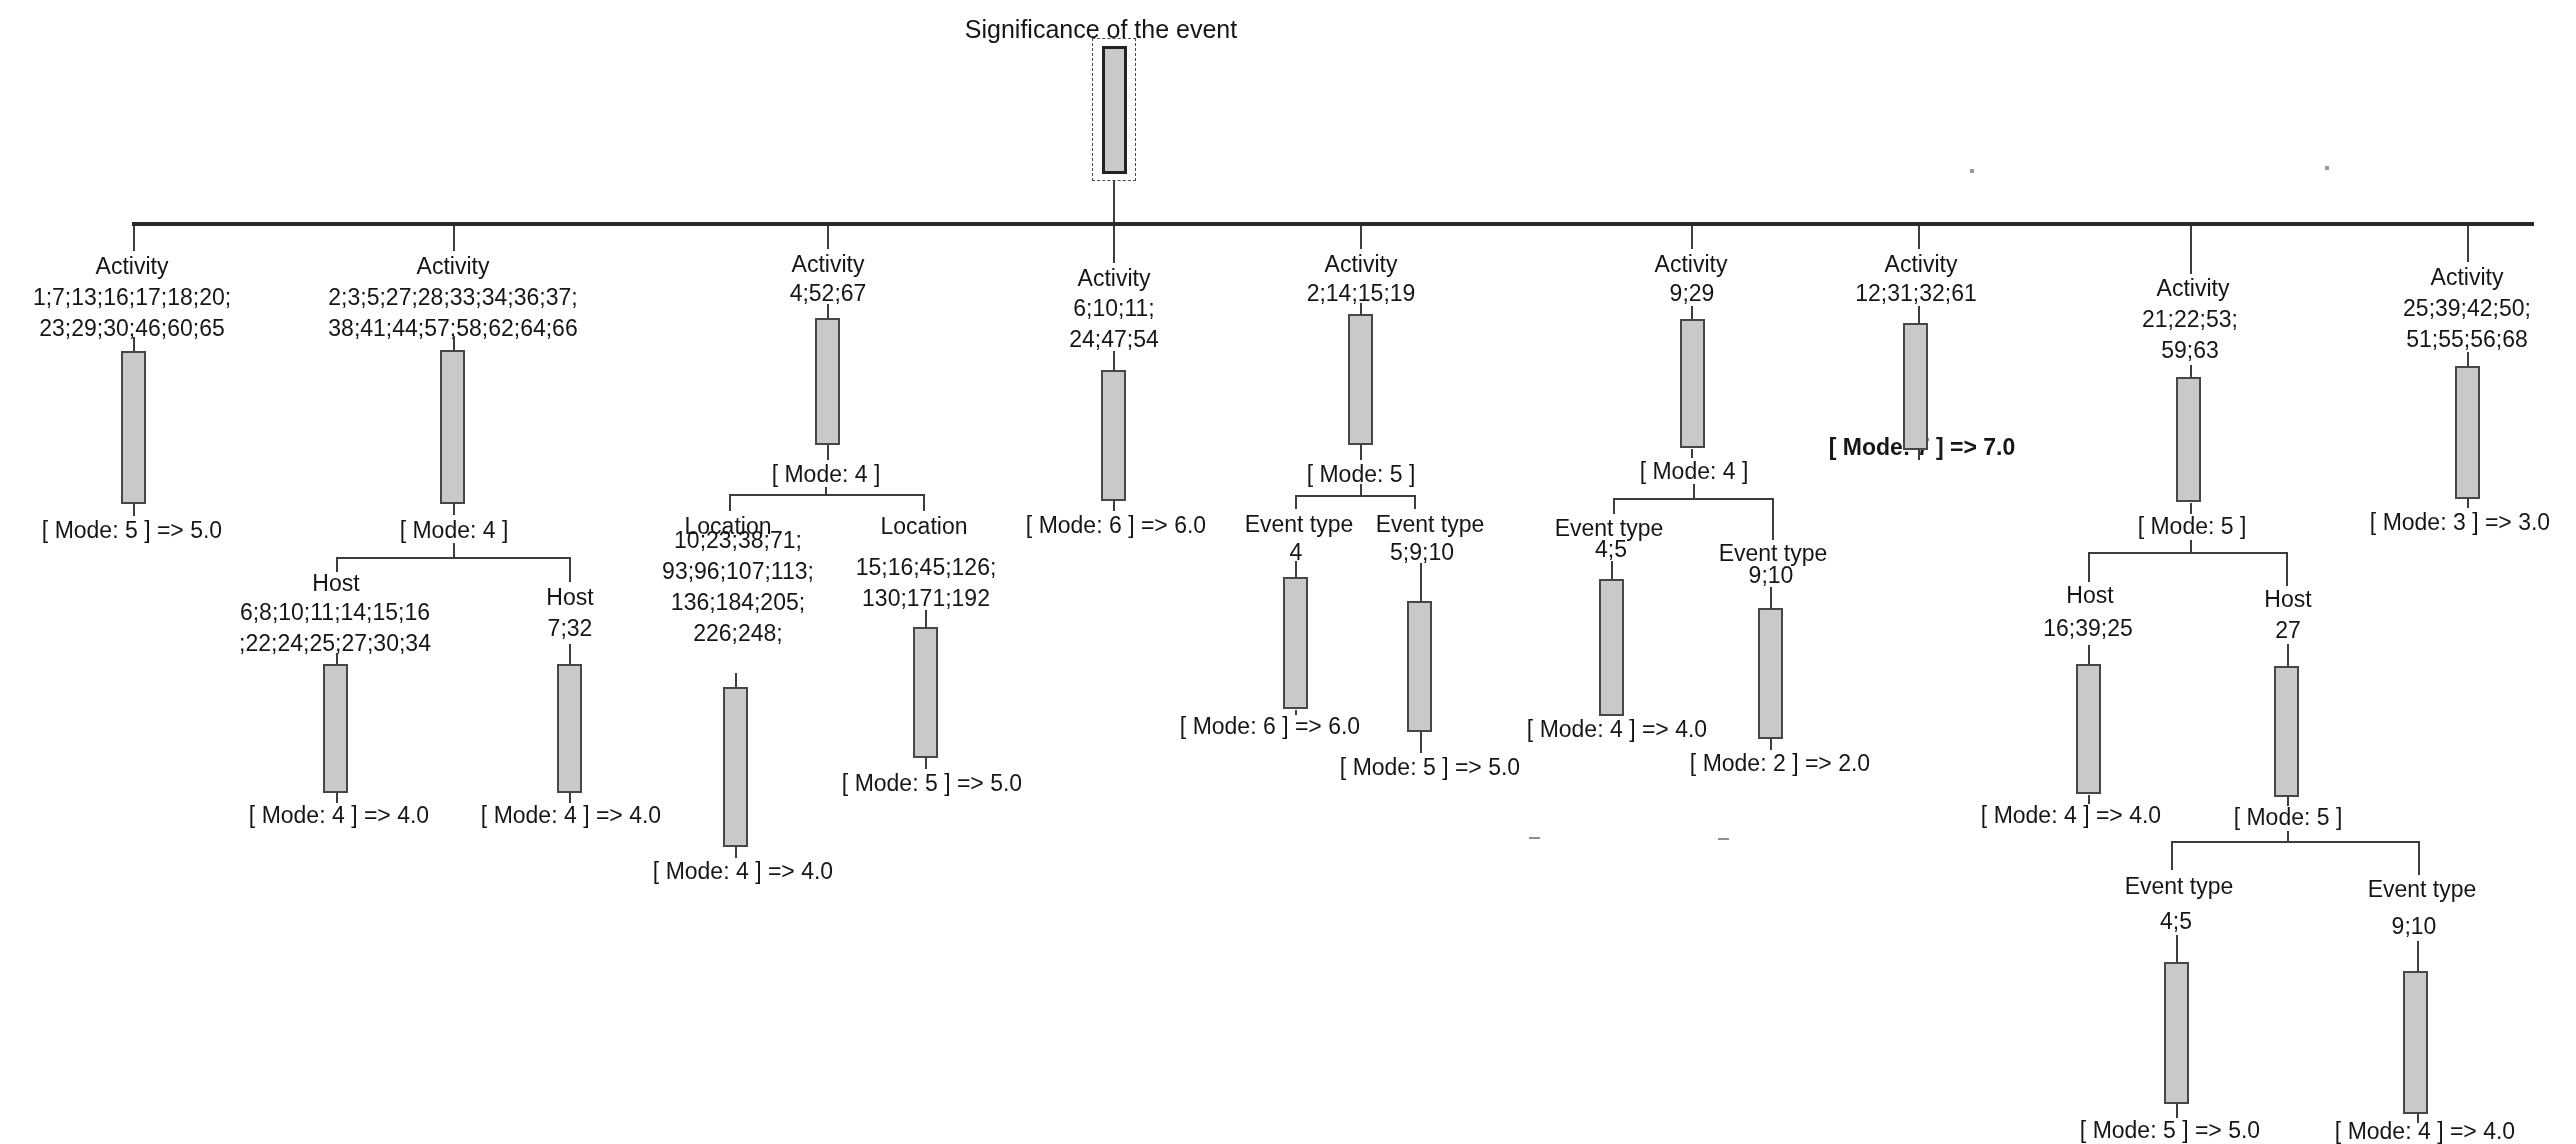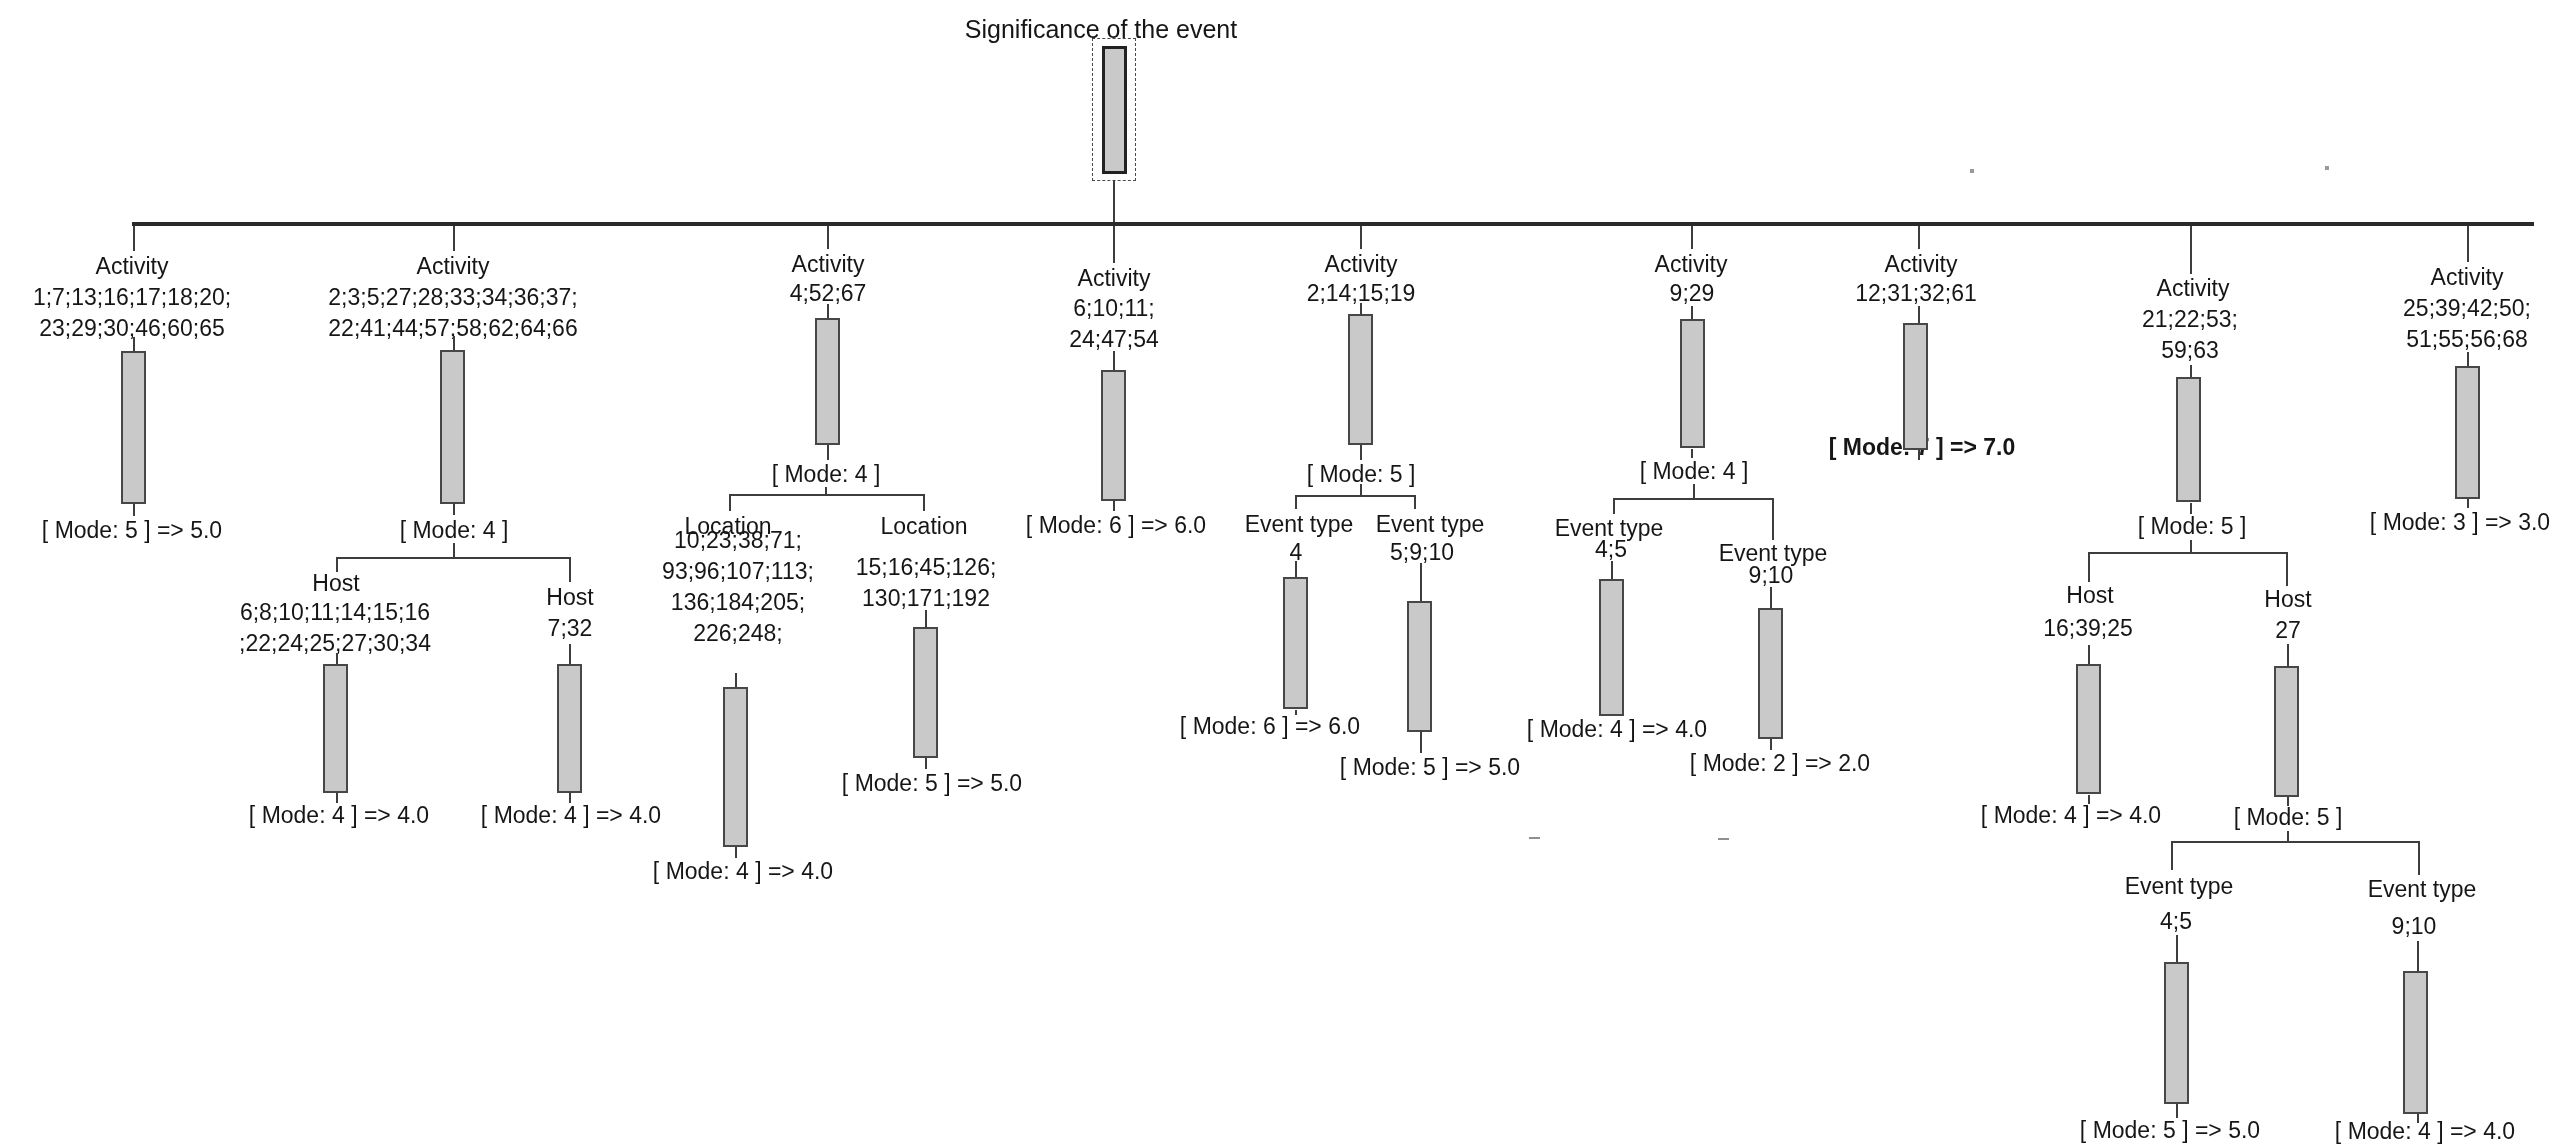--- a/index.html
+++ b/index.html
@@ -22,21 +22,21 @@
     <div class="txt title" style="left: 1101px; top: 15.4px;">Significance of the event</div>
     <div class="bar rootbar" style="left: 1102px; top: 46px; width: 25px; height: 128px; background: rgb(201, 201, 201);"></div>
     <div class="sel" style="left: 1092px; top: 38px; width: 44px; height: 143px;"></div>
     <div class="txt attr" style="left: 132px; top: 251px;">Activity</div>
     <div class="txt vals" style="left: 132px; top: 282px;">1;7;13;16;17;18;20;
 23;29;30;46;60;65</div>
     <div class="txt mode" style="left: 132px; top: 515px;">[ Mode: 5 ] =&gt; 5.0</div>
     <div class="bar" style="left: 121px; top: 351px; width: 25px; height: 153px; background: rgb(201, 201, 201);"></div>
     <div class="txt attr" style="left: 453px; top: 251px;">Activity</div>
     <div class="txt vals" style="left: 453px; top: 282px;">2;3;5;27;28;33;34;36;37;
-22;41;44;57;58;62;64;66</div>
+38;41;44;57;58;62;64;66</div>
     <div class="txt mode" style="left: 454px; top: 515px;">[ Mode: 4 ]</div>
     <div class="bar" style="left: 440px; top: 350px; width: 25px; height: 154px; background: rgb(201, 201, 201);"></div>
     <div class="txt attr" style="left: 336px; top: 568px;">Host</div>
     <div class="txt vals" style="left: 335px; top: 597px;">6;8;10;11;14;15;16
 ;22;24;25;27;30;34</div>
     <div class="txt mode" style="left: 339px; top: 800px;">[ Mode: 4 ] =&gt; 4.0</div>
     <div class="bar" style="left: 323px; top: 664px; width: 25px; height: 129px; background: rgb(201, 201, 201);"></div>
     <div class="txt attr" style="left: 570px; top: 582px;">Host</div>
     <div class="txt vals" style="left: 570px; top: 613px;">7;32</div>
     <div class="txt mode" style="left: 571px; top: 800px;">[ Mode: 4 ] =&gt; 4.0</div>

